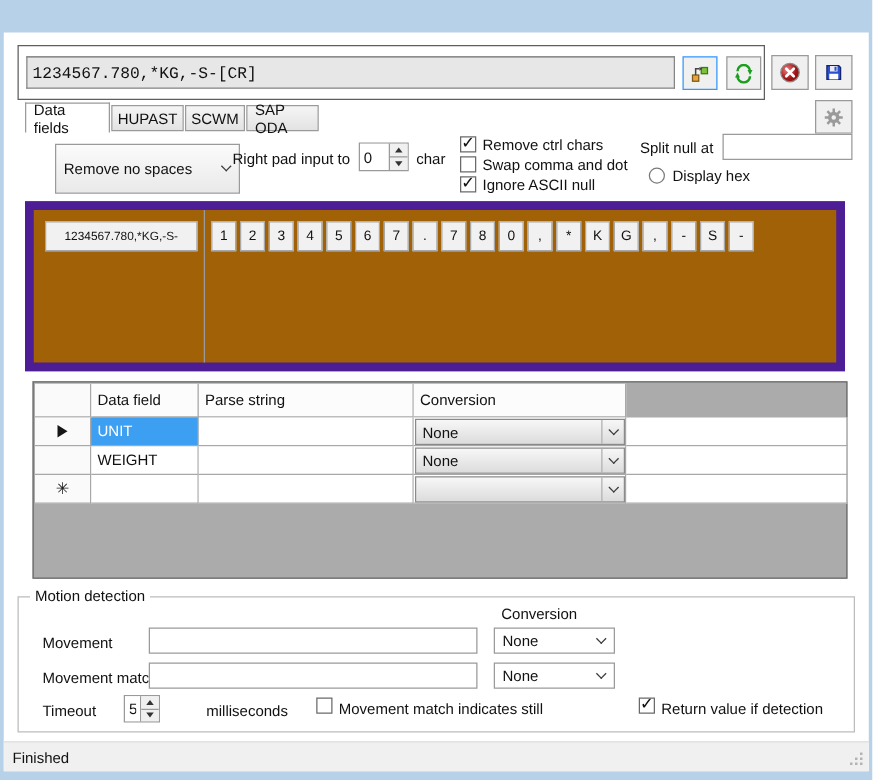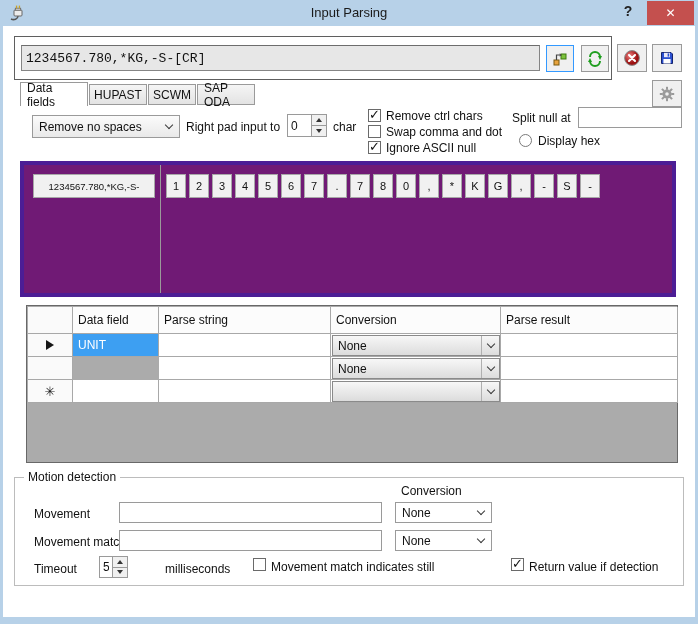--- a/index.html
+++ b/index.html
@@ -31,21 +31,21 @@
   #tab-0{left:20px;width:68px}#tab-1{left:89px;width:58px}#tab-2{left:148px;width:48px}#tab-3{left:197px;width:58px}
 
   .lbl{position:absolute;white-space:nowrap;line-height:14px}
   #lbl-pad{left:186px;top:120px}#lbl-char{left:333px;top:120px}
   #lbl-cb0{left:386px;top:109px}#lbl-cb1{left:386px;top:125px}#lbl-cb2{left:386px;top:141px}
   #lbl-split{left:512px;top:111px}#lbl-hex{left:538px;top:134px}
 
   
   .combo{position:absolute;background:linear-gradient(#fbfbfb,#e9e9e9);border:1px solid #9a9a9a;display:flex;align-items:center;padding:0 6px;cursor:default}
   .combo .chev{position:absolute;right:7px;top:50%;margin-top:-5px;width:6px;height:6px;border-right:1.5px solid #3a3a3a;border-bottom:1.5px solid #3a3a3a;transform:rotate(45deg)}
-  #combo-spaces{left:32px;top:115px;width:148px;height:23px}
+  #combo-spaces{left:44px;top:115px;width:148px;height:40px}
   .mcombo{background:#fff}
   #combo-movement{left:395px;top:502px;width:97px;height:21px}
   #combo-match{left:395px;top:530px;width:97px;height:21px}
 
   
   .spinner{position:absolute;border:1px solid #9a9a9a;background:#fff;display:flex}
   .spinner input{flex:1;min-width:0;border:none;outline:none;font-size:12px;padding:0 3px;background:#fff;color:#111}
   .spin-col{width:15px;border-left:1px solid #9a9a9a;display:flex;flex-direction:column}
   .spin-btn{flex:1;background:#f0f0f0;display:flex;align-items:center;justify-content:center}
   .spin-btn + .spin-btn{border-top:1px solid #9a9a9a}
@@ -60,21 +60,21 @@
   #cb-ctrl{left:368px;top:109px}#cb-swap{left:368px;top:125px}#cb-null{left:368px;top:141px}
   #cb-still{left:253px;top:558px}#cb-return{left:511px;top:558px}
   .radio{position:absolute;left:519px;top:134px;width:13px;height:13px;border:1px solid #7a7a7a;border-radius:50%;background:#fff}
 
   .tb{position:absolute;border:1px solid #9a9a9a;background:#fff;font-size:12px;padding:0 3px;outline:none;color:#111}
   #split-input{left:578px;top:107px;width:104px;height:21px}
   #movement-input{left:119px;top:502px;width:263px;height:21px}
   #match-input{left:119px;top:530px;width:263px;height:21px}
 
   
-  #char-panel{position:absolute;left:20px;top:161px;width:656px;height:136px;border:4px solid #4c1d95;background:#701a75}
+  #char-panel{position:absolute;left:20px;top:161px;width:656px;height:136px;border:7px solid #4c1d95;background:#a16207}
   .token-cell{position:absolute;left:9px;top:9px;width:122px;height:24px;background:#f1f1f1;border:1px solid #a8a8a8;font-size:9.5px;display:flex;align-items:center;justify-content:center;white-space:nowrap;cursor:default}
   .vdiv{position:absolute;left:136px;top:0;bottom:0;width:1px;background:#9a9a9a}
   .char-cell{position:absolute;top:9px;width:20px;height:24px;background:#f1f1f1;border:1px solid #a8a8a8;font-size:11px;display:flex;align-items:center;justify-content:center;cursor:default}
 
   
   #grid{position:absolute;left:26px;top:305px;width:652px;height:158px;border:1px solid #686868;background:var(--grid_bg,#ababab)}
   .gcell{position:absolute;border-right:1px solid #a8a8a8;border-bottom:1px solid #a8a8a8;background:#fff;display:flex;align-items:center;padding:0 5px;overflow:hidden}
   .ghead{background:#fcfcfc}
   .grh{background:#fafafa;justify-content:center}
   .sel{background:var(--selection,#3d9ff2);color:#fff}
@@ -93,34 +93,20 @@
   #lbl-still{left:271px;top:560px}#lbl-return{left:529px;top:560px}
 
   
   #status{position:absolute;left:3px;top:593px;width:692px;height:24px;background:#f0f0f0;border-top:1px solid #dedede;display:flex;align-items:center;padding-left:7px}
   .grip{position:absolute;right:5px;bottom:5px;width:2px;height:2px;background:#b3b3b3;box-shadow:-4px 0 #b3b3b3,-8px 0 #b3b3b3,0 -4px #b3b3b3,-4px -4px #b3b3b3,0 -8px #b3b3b3}
 </style>
 </head>
 <body>
 
 <div class="win">
-  <div class="titlebar">
-    <svg class="win-icon" viewBox="0 0 18 18">
-      <path d="M9 12 C9 15 5 16.5 2 15" fill="none" stroke="#555" stroke-width="1.5"></path>
-      <rect x="5" y="6" width="8" height="6" rx="1" fill="#ececec" stroke="#666"></rect>
-      <rect x="6.3" y="4.2" width="5.4" height="2" fill="#d6d6d6" stroke="#666" stroke-width="0.8"></rect>
-      <rect x="6.9" y="1.6" width="1.3" height="2.8" fill="#c9a227"></rect>
-      <rect x="9.8" y="1.6" width="1.3" height="2.8" fill="#c9a227"></rect>
-    </svg>
-    <div class="title">Input Parsing</div>
-    <div class="help">?</div>
-    <div class="close">
-        <span></span>
-      </div>
-  </div>
 
   <div class="client"></div>
 
   <div class="gb-top"></div>
   <input class="main-input" value="1234567.780,*KG,-S-[CR]" style="">
   <div class="tool-btn" id="btn-transform">
     <svg width="16" height="16" viewBox="0 0 16 16">
       <rect x="2" y="9" width="5" height="5" fill="#e8a33d" stroke="#7a5a10"></rect>
       <rect x="9" y="3" width="5" height="5" fill="#7cc23d" stroke="#3d7a10"></rect>
       <polyline points="4.5,9 4.5,4 7.5,4" fill="none" stroke="#444" stroke-width="1.2"></polyline>
@@ -229,37 +215,37 @@
     <div class="char-cell" style="left:510px">-</div>
     <div class="char-cell" style="left:533px">S</div>
     <div class="char-cell" style="left:556px">-</div>
   </div>
 
   <div id="grid">
     <div class="gcell ghead grh" style="left:1px;top:1px;width:45px;height:27px"></div>
     <div class="gcell ghead" style="left:132px;top:1px;width:172px;height:27px">Parse string</div>
     <div class="gcell ghead" style="left:46px;top:1px;width:86px;height:27px">Data field</div>
     <div class="gcell ghead" style="left:304px;top:1px;width:170px;height:27px">Conversion</div>
-    <div class="gcell ghead" style="left:474px;top:1px;width:177px;height:27px">Parse result</div>
 
     <div class="gcell grh" style="left:1px;top:28px;width:45px;height:23px">
         <span class="row-arrow"></span>
       </div>
     <div class="gcell sel" style="left:46px;top:28px;width:86px;height:23px">UNIT</div>
     <div class="gcell" style="left:132px;top:28px;width:172px;height:23px"></div>
     <div class="gcell" style="left:304px;top:28px;width:170px;height:23px"></div>
     <div class="gcombo" style="top:29px">
       <span>None</span>
       <span class="arr">
           <span class="chev2"></span>
         </span>
     </div>
     <div class="gcell" style="left:474px;top:28px;width:177px;height:23px"></div>
 
     <div class="gcell grh" style="left:1px;top:51px;width:45px;height:23px"></div>
+    <div class="gcell" style="left:46px;top:51px;width:86px;height:23px">WEIGHT</div>
     <div class="gcell" style="left:132px;top:51px;width:172px;height:23px"></div>
     <div class="gcell" style="left:304px;top:51px;width:170px;height:23px"></div>
     <div class="gcombo" style="top:52px">
       <span>None</span>
       <span class="arr">
           <span class="chev2"></span>
         </span>
     </div>
     <div class="gcell" style="left:474px;top:51px;width:177px;height:23px"></div>
 
@@ -308,13 +294,17 @@
         </div>
     </div>
   </div>
   <div class="lbl" id="lbl-ms">milliseconds</div>
 
   <div class="cb" id="cb-still"></div>
   <div class="lbl" id="lbl-still">Movement match indicates still</div>
   <div class="cb checked" id="cb-return"></div>
   <div class="lbl" id="lbl-return">Return value if detection</div>
 
+  <div id="status">
+    <span>Finished</span>
+    <span class="grip"></span>
+  </div>
 </div>
 
 </body></html>

